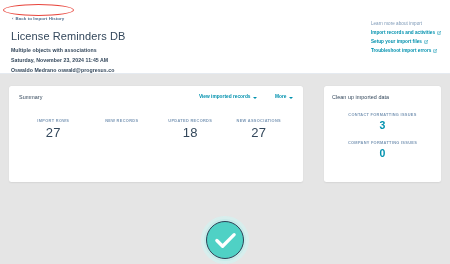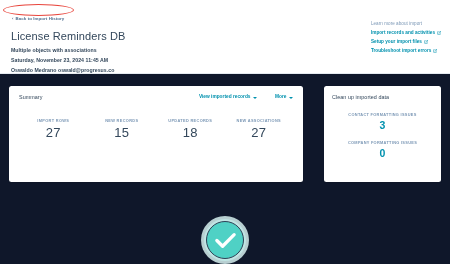--- a/index.html
+++ b/index.html
@@ -14,21 +14,21 @@
     font-family: "Liberation Sans", sans-serif;
     background: #f5f8fa;
     color: #33475b;
     -webkit-font-smoothing: antialiased;
   }
 
   #page {
     position: relative;
     width: 450px;
     height: 264px;
-    background: #0f172a;
+    background: #e5e5e5;
     overflow: hidden;
   }
 
   
   .header {
     position: relative;
     background: #ffffff;
     padding: 6px 10px 8px 10px;
     height: 74px;
     border-bottom: 1px solid #e5eaf0;
@@ -364,21 +364,20 @@
         </div>
       </div>
 
       <div class="stats-row">
         <div class="stat">
           <div class="stat-label">IMPORT ROWS</div>
           <div class="stat-value">27</div>
         </div>
         <div class="stat">
           <div class="stat-label">NEW RECORDS</div>
-          <div class="stat-value">15</div>
         </div>
         <div class="stat">
           <div class="stat-label">UPDATED RECORDS</div>
           <div class="stat-value">18</div>
         </div>
         <div class="stat">
           <div class="stat-label">NEW ASSOCIATIONS</div>
           <div class="stat-value">27</div>
         </div>
       </div>

